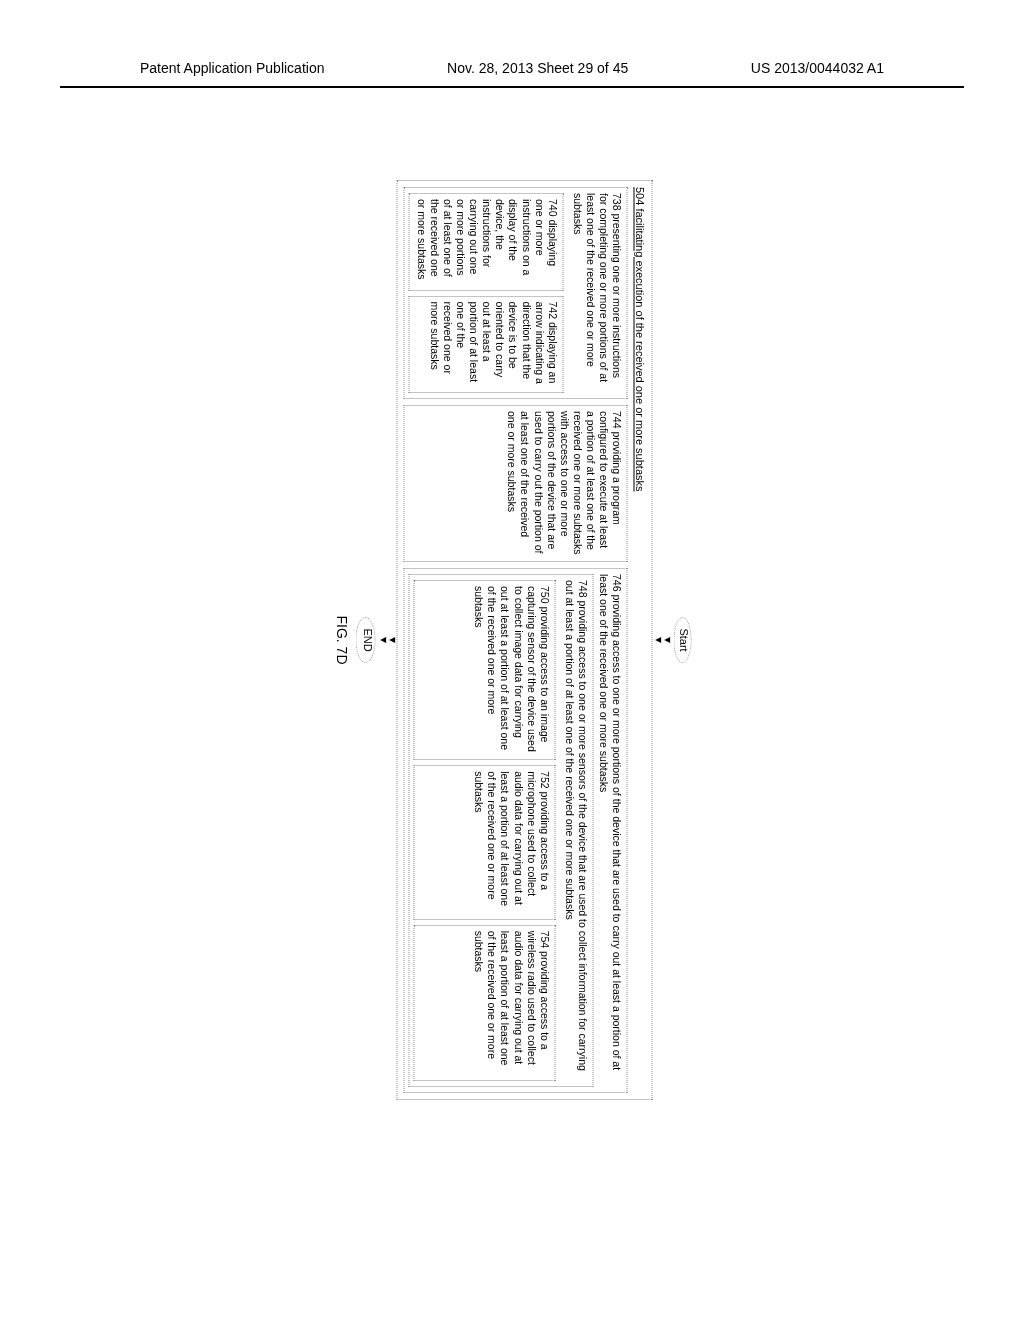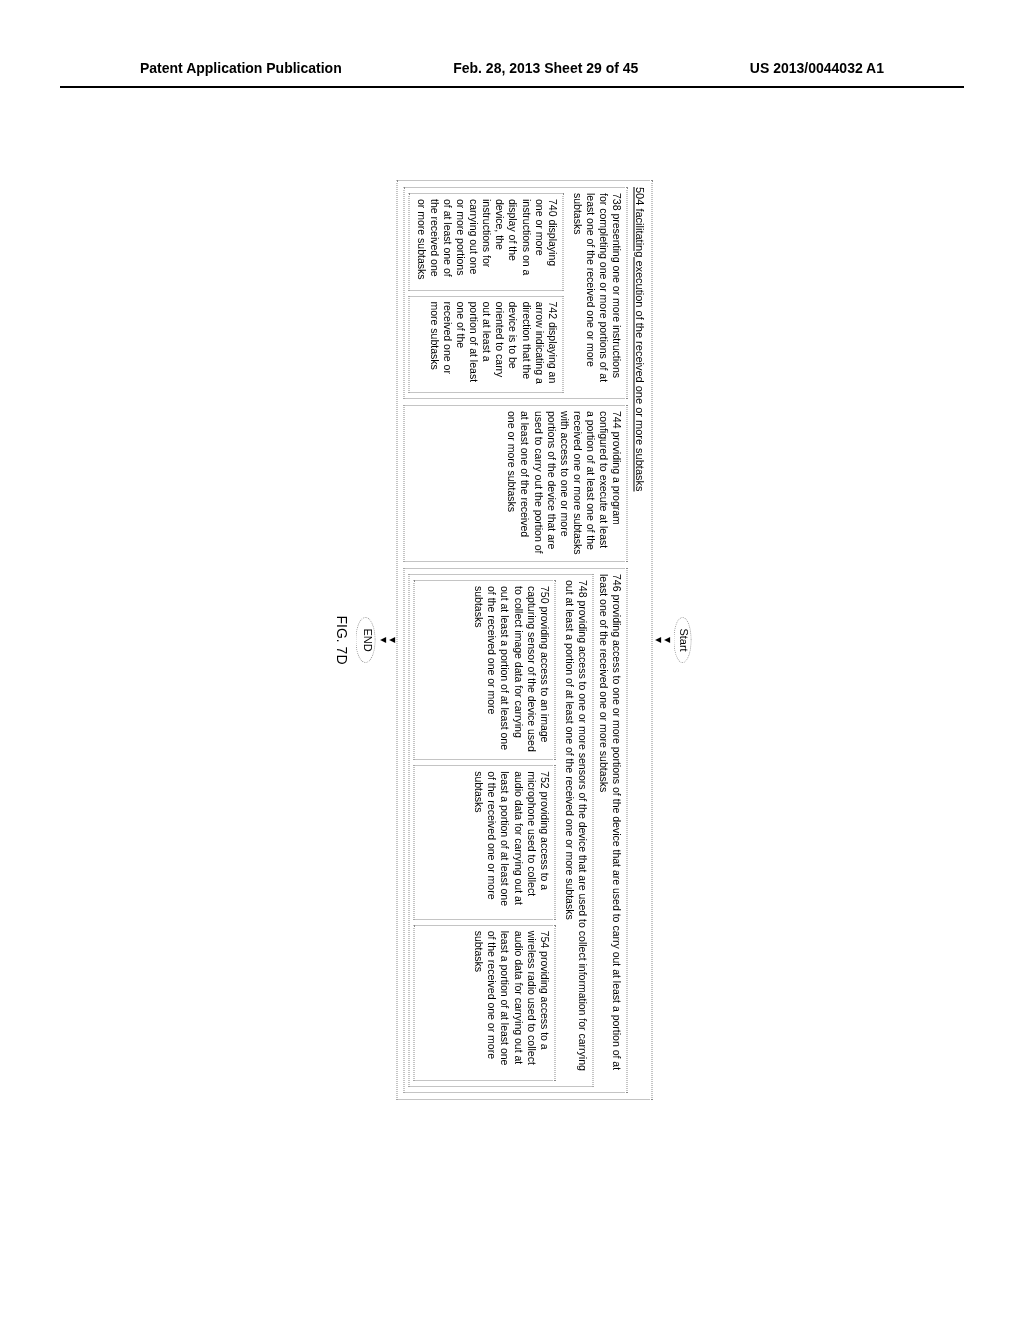--- a/index.html
+++ b/index.html
@@ -9,21 +9,21 @@
     background: white;
     width: 1024px;
     height: 1320px;
     position: relative;
   }
   .header {
     display: flex;
     justify-content: space-between;
     padding: 60px 80px 10px 80px;
     font-size: 14px;
-    font-weight: bold;
+    font-weight: normal;
     border-bottom: 2px solid black;
     margin: 0 60px;
   }
   .diagram-wrapper {
     position: absolute;
     left: 512px;
     top: 640px;
     transform: translate(-50%, -50%) rotate(90deg);
     transform-origin: center center;
   }
@@ -90,21 +90,21 @@
   .sub742 { flex:1; }
   .sub738row { display:flex; gap:5px; flex:1; margin-top:4px;}
   .b748 { flex:1; display:flex; flex-direction:column; }
   .b748row { display:flex; gap:5px; flex:1; margin-top:4px;}
 </style>
 </head>
 <body>
 
 <div class="header">
   <span>Patent Application Publication</span>
-  <span>Feb. 28, 2013  Sheet 29 of 45</span>
+  <span>Nov. 28, 2013  Sheet 29 of 45</span>
   <span>US 2013/0044032 A1</span>
 </div>
 
 <div class="diagram-wrapper">
   <div class="diagram">
 
     <div class="flow-node">
       <span class="start-node">Start</span>
       <div class="arrow-down">▾</div>
       <div class="arrow-down">▾</div>

